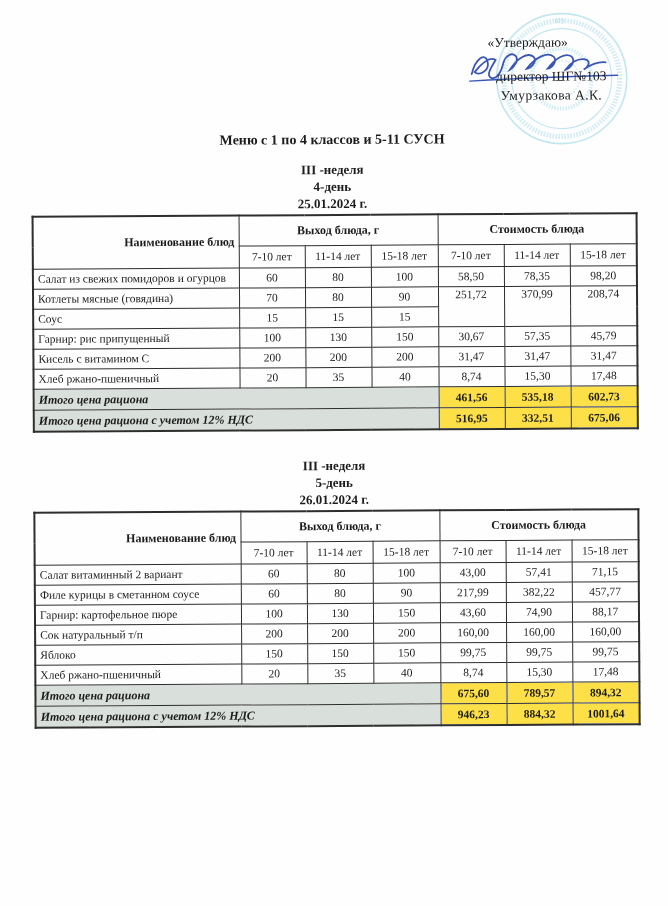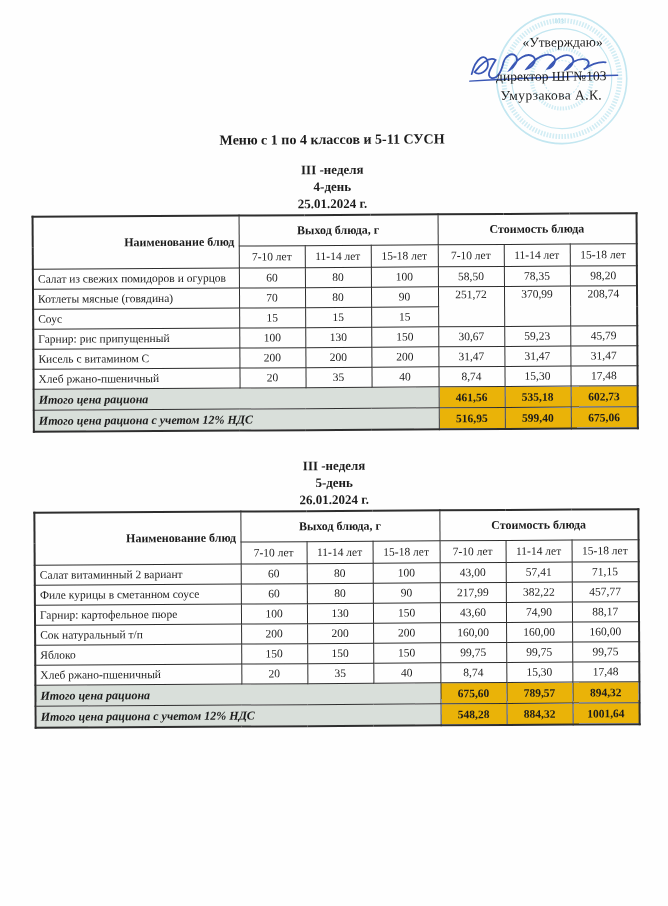--- a/index.html
+++ b/index.html
@@ -17,21 +17,21 @@
   .tilt{
     position:absolute;inset:0;
     transform:rotate(-0.35deg);
     transform-origin:50% 50%;
   }
 
   
   .stamp-svg{position:absolute;top:12px;left:496px;width:136px;height:136px;}
   .sig-svg{position:absolute;top:49px;left:468px;width:158px;height:40px;}
   .appr-line{position:absolute;font-size:13.5px;white-space:nowrap;}
-  .appr-quote{top:36px;left:490px;width:150px;text-align:center;}
+  .appr-quote{top:36px;left:490px;width:150px;text-align:left;}
   .appr-dir{top:70px;left:466px;width:175px;text-align:center;}
   .appr-name{top:89px;left:466px;width:175px;text-align:center;letter-spacing:.4px;}
 
   
   .main{position:absolute;inset:0;padding-top:131px;}
   .doc-title{text-align:center;font-weight:bold;font-size:14px;line-height:17px;margin:0;}
   .sect-head{margin-top:13px;}
   .sect-head.second{margin-top:26px;}
   .sect-line{text-align:center;font-weight:bold;font-size:13px;line-height:17px;margin:0;}
 
@@ -58,21 +58,21 @@
   td.num{text-align:center;height:17px;}
   td.no-b{border-bottom-style:hidden;}
   td.vtop{vertical-align:top;padding-top:2px;}
   td.total-label{
     font-weight:bold;font-style:italic;font-size:12px;
     background:#d9dfda;
     text-align:left;height:18px;
   }
   td.total-num{
     font-weight:bold;font-size:11.5px;text-align:center;
-    background:#eab308;height:18px;
+    background:#fde047;height:18px;
   }
 </style>
 </head>
 <body>
 
 <div class="sheet">
   <div class="tilt">
 
     <svg class="stamp-svg" viewBox="0 0 136 136" aria-hidden="true">
       <g opacity="0.62">
@@ -154,21 +154,21 @@
               <td class="num">15</td>
               <td class="num">15</td>
               <td class="num">15</td>
             </tr>
             <tr>
               <td class="dish">Гарнир: рис припущенный</td>
               <td class="num">100</td>
               <td class="num">130</td>
               <td class="num">150</td>
               <td class="num">30,67</td>
-              <td class="num">59,23</td>
+              <td class="num">57,35</td>
               <td class="num">45,79</td>
             </tr>
             <tr>
               <td class="dish">Кисель с витамином С</td>
               <td class="num">200</td>
               <td class="num">200</td>
               <td class="num">200</td>
               <td class="num">31,47</td>
               <td class="num">31,47</td>
               <td class="num">31,47</td>
@@ -184,21 +184,21 @@
             </tr>
             <tr>
               <td class="total-label" colspan="4">Итого цена рациона</td>
               <td class="total-num">461,56</td>
               <td class="total-num">535,18</td>
               <td class="total-num">602,73</td>
             </tr>
             <tr>
               <td class="total-label" colspan="4">Итого цена рациона с учетом 12% НДС</td>
               <td class="total-num">516,95</td>
-              <td class="total-num">599,40</td>
+              <td class="total-num">332,51</td>
               <td class="total-num">675,06</td>
             </tr>
           </tbody>
       </table>
 
       <div class="sect-head second">
         <p class="sect-line">III -неделя</p>
         <p class="sect-line">5-день</p>
         <p class="sect-line">26.01.2024 г.</p>
       </div>
@@ -284,21 +284,21 @@
               <td class="num">17,48</td>
             </tr>
             <tr>
               <td class="total-label" colspan="4">Итого цена рациона</td>
               <td class="total-num">675,60</td>
               <td class="total-num">789,57</td>
               <td class="total-num">894,32</td>
             </tr>
             <tr>
               <td class="total-label" colspan="4">Итого цена рациона с учетом 12% НДС</td>
-              <td class="total-num">548,28</td>
+              <td class="total-num">946,23</td>
               <td class="total-num">884,32</td>
               <td class="total-num">1001,64</td>
             </tr>
           </tbody>
       </table>
     </div>
   </div>
 </div>
 
 </body></html>

